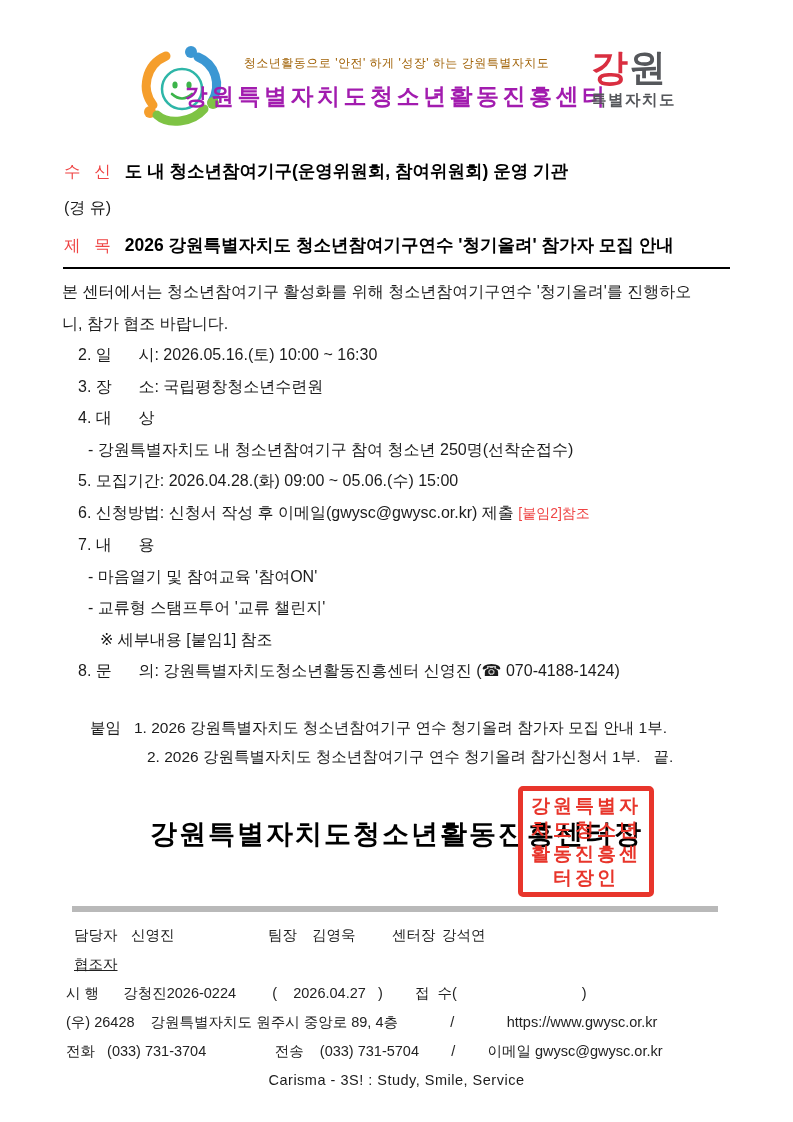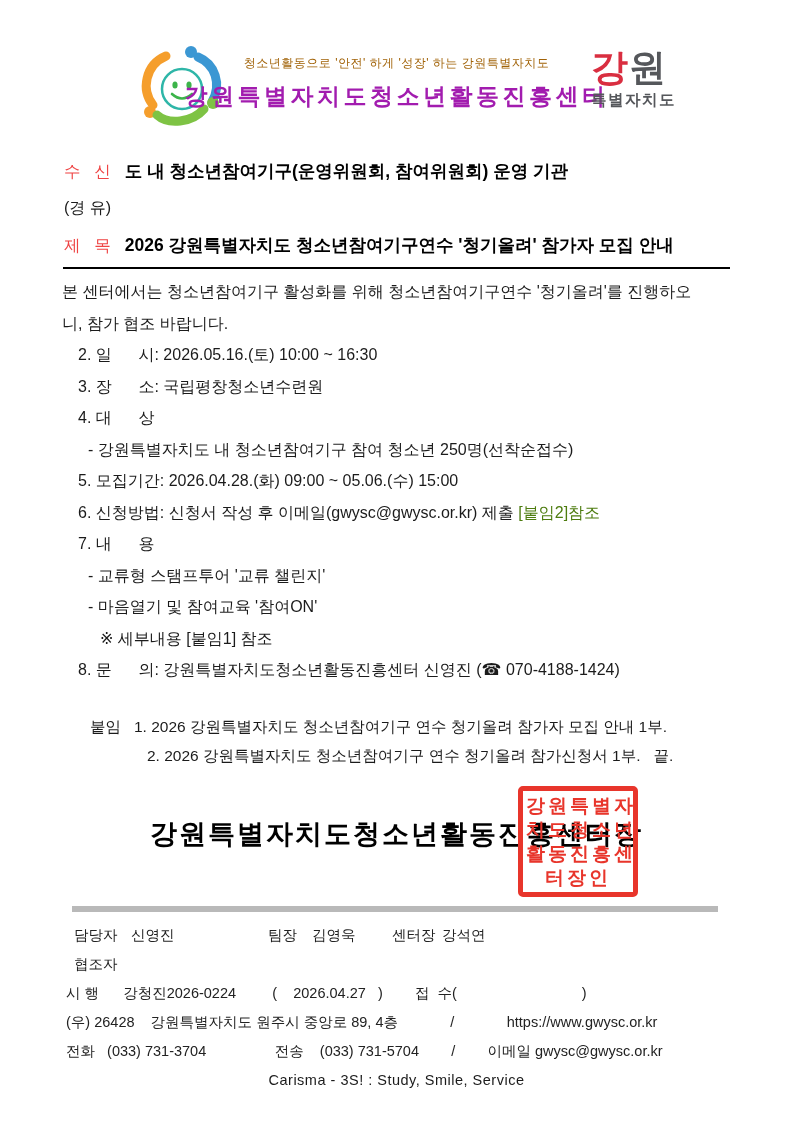--- a/index.html
+++ b/index.html
@@ -24,43 +24,43 @@
   .meta-label{font-size:16.5px;color:#ef4444;flex:0 0 auto;margin-right:14px;white-space:pre;}
   .meta-value{font-size:17.5px;font-weight:bold;color:#000;white-space:pre-wrap;}
   .via{font-size:16px;line-height:30px;margin-bottom:7px;color:#1b1b1b;}
   .subject-rule{margin:2px 63px 0 63px;border:none;border-top:2px solid #000;}
   
   .doc-body{margin:7px 62px 0 62px;font-size:16px;}
   .line{line-height:31.5px;white-space:pre-wrap;}
   .indent1{padding-left:16px;}
   .indent2{padding-left:26px;}
   .indent3{padding-left:38px;}
-  .small-ref{font-size:16px;color:#4d7c0f;text-align:right;}
+  .small-ref{font-size:14px;color:#ef4444;text-align:right;}
   
   .attachments{margin:26px 62px 0 62px;font-size:15.5px;}
   .att-line{line-height:29px;white-space:pre-wrap;margin-left:28px;}
   .att-2{padding-left:57px;}
   
   .sig-title{position:absolute;left:0;right:0;top:816px;text-align:center;
     font-size:27px;font-weight:bold;letter-spacing:2px;color:#000;}
-  .stamp{position:absolute;left:518px;top:786px;width:120px;height:111px;box-sizing:border-box;
+  .stamp{position:absolute;left:518px;top:786px;width:136px;height:111px;box-sizing:border-box;
     border:5px solid #e8352b;border-radius:5px;display:flex;flex-direction:column;
     justify-content:space-evenly;padding:2px 3px;}
   .stamp-row{color:#e8352b;font-weight:800;font-size:19px;line-height:23px;
     letter-spacing:3px;text-align:center;white-space:pre;}
   
   .doc-footer{position:absolute;left:0;right:0;top:906px;font-size:14.5px;color:#222;}
   .gray-bar{margin-left:72px;width:646px;height:6px;background:#b9b9b9;}
   .approval{margin:10px 0 0 74px;display:flex;align-items:baseline;line-height:26px;}
   .ap-label1{width:57px;}
   .ap-name1{width:137px;}
   .ap-label2{width:44px;}
   .ap-name2{width:80px;}
   .ap-label3{width:50px;}
-  .coop{margin:3px 0 0 74px;line-height:26px;}
+  .coop{margin:3px 0 0 74px;line-height:26px;text-decoration:underline;}
   .fline{margin:3px 0 0 66px;line-height:26px;white-space:pre;}
   .carisma{margin-top:8px;text-align:center;font-size:14.5px;letter-spacing:.5px;color:#1b1b1b;}
 </style>
 </head>
 <body>
 
 <div class="page">
 
   <header class="doc-header">
     <div class="emblem">
@@ -103,22 +103,22 @@
   <section class="doc-body">
     <div class="line">본 센터에서는 청소년참여기구 활성화를 위해 청소년참여기구연수 '청기올려'를 진행하오</div>
     <div class="line">니, 참가 협조 바랍니다.</div>
     <div class="line indent1">2. 일      시: 2026.05.16.(토) 10:00 ~ 16:30</div>
     <div class="line indent1">3. 장      소: 국립평창청소년수련원</div>
     <div class="line indent1">4. 대      상</div>
     <div class="line indent2">- 강원특별자치도 내 청소년참여기구 참여 청소년 250명(선착순접수)</div>
     <div class="line indent1">5. 모집기간: 2026.04.28.(화) 09:00 ~ 05.06.(수) 15:00</div>
     <div class="line indent1"><span>6. 신청방법: 신청서 작성 후 이메일(gwysc@gwysc.or.kr) 제출 </span><span class="small-ref">[붙임2]참조</span></div>
     <div class="line indent1">7. 내      용</div>
+    <div class="line indent2">- 마음열기 및 참여교육 '참여ON'</div>
     <div class="line indent2">- 교류형 스탬프투어 '교류 챌린지'</div>
-    <div class="line indent2">- 마음열기 및 참여교육 '참여ON'</div>
     <div class="line indent3">※ 세부내용 [붙임1] 참조</div>
     <div class="line indent1">8. 문      의: 강원특별자치도청소년활동진흥센터 신영진 (☎ 070-4188-1424)</div>
   </section>
 
   <section class="attachments">
     <div class="att-line">붙임   1. 2026 강원특별자치도 청소년참여기구 연수 청기올려 참가자 모집 안내 1부.</div>
     <div class="att-line att-2">2. 2026 강원특별자치도 청소년참여기구 연수 청기올려 참가신청서 1부.   끝.</div>
   </section>
 
   <div class="sig-title">강원특별자치도청소년활동진흥센터장</div>

